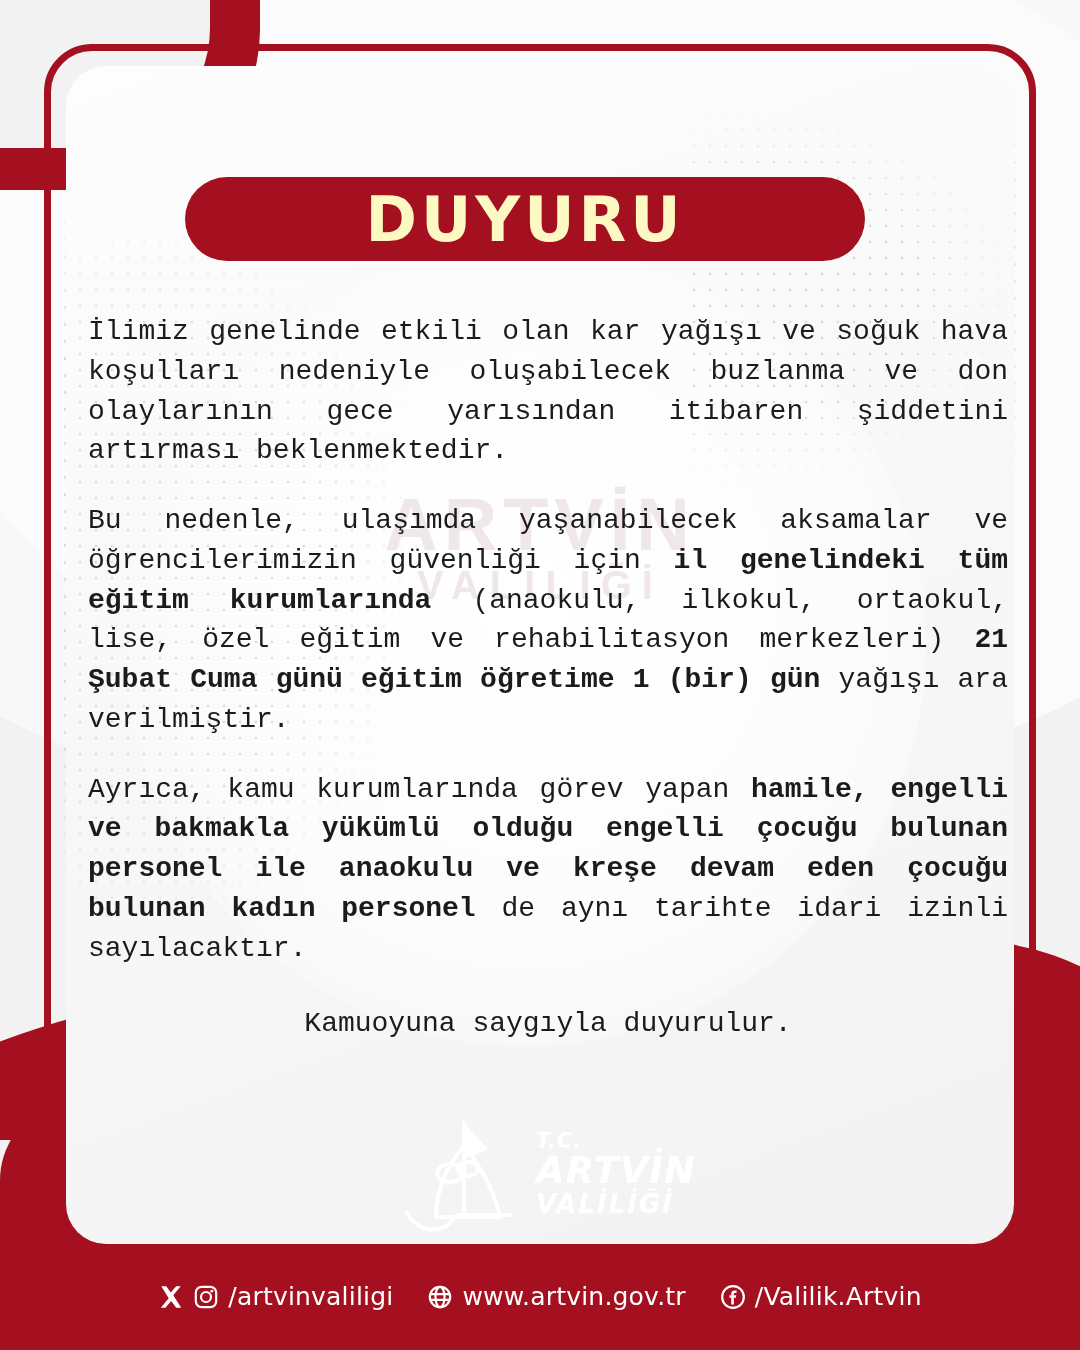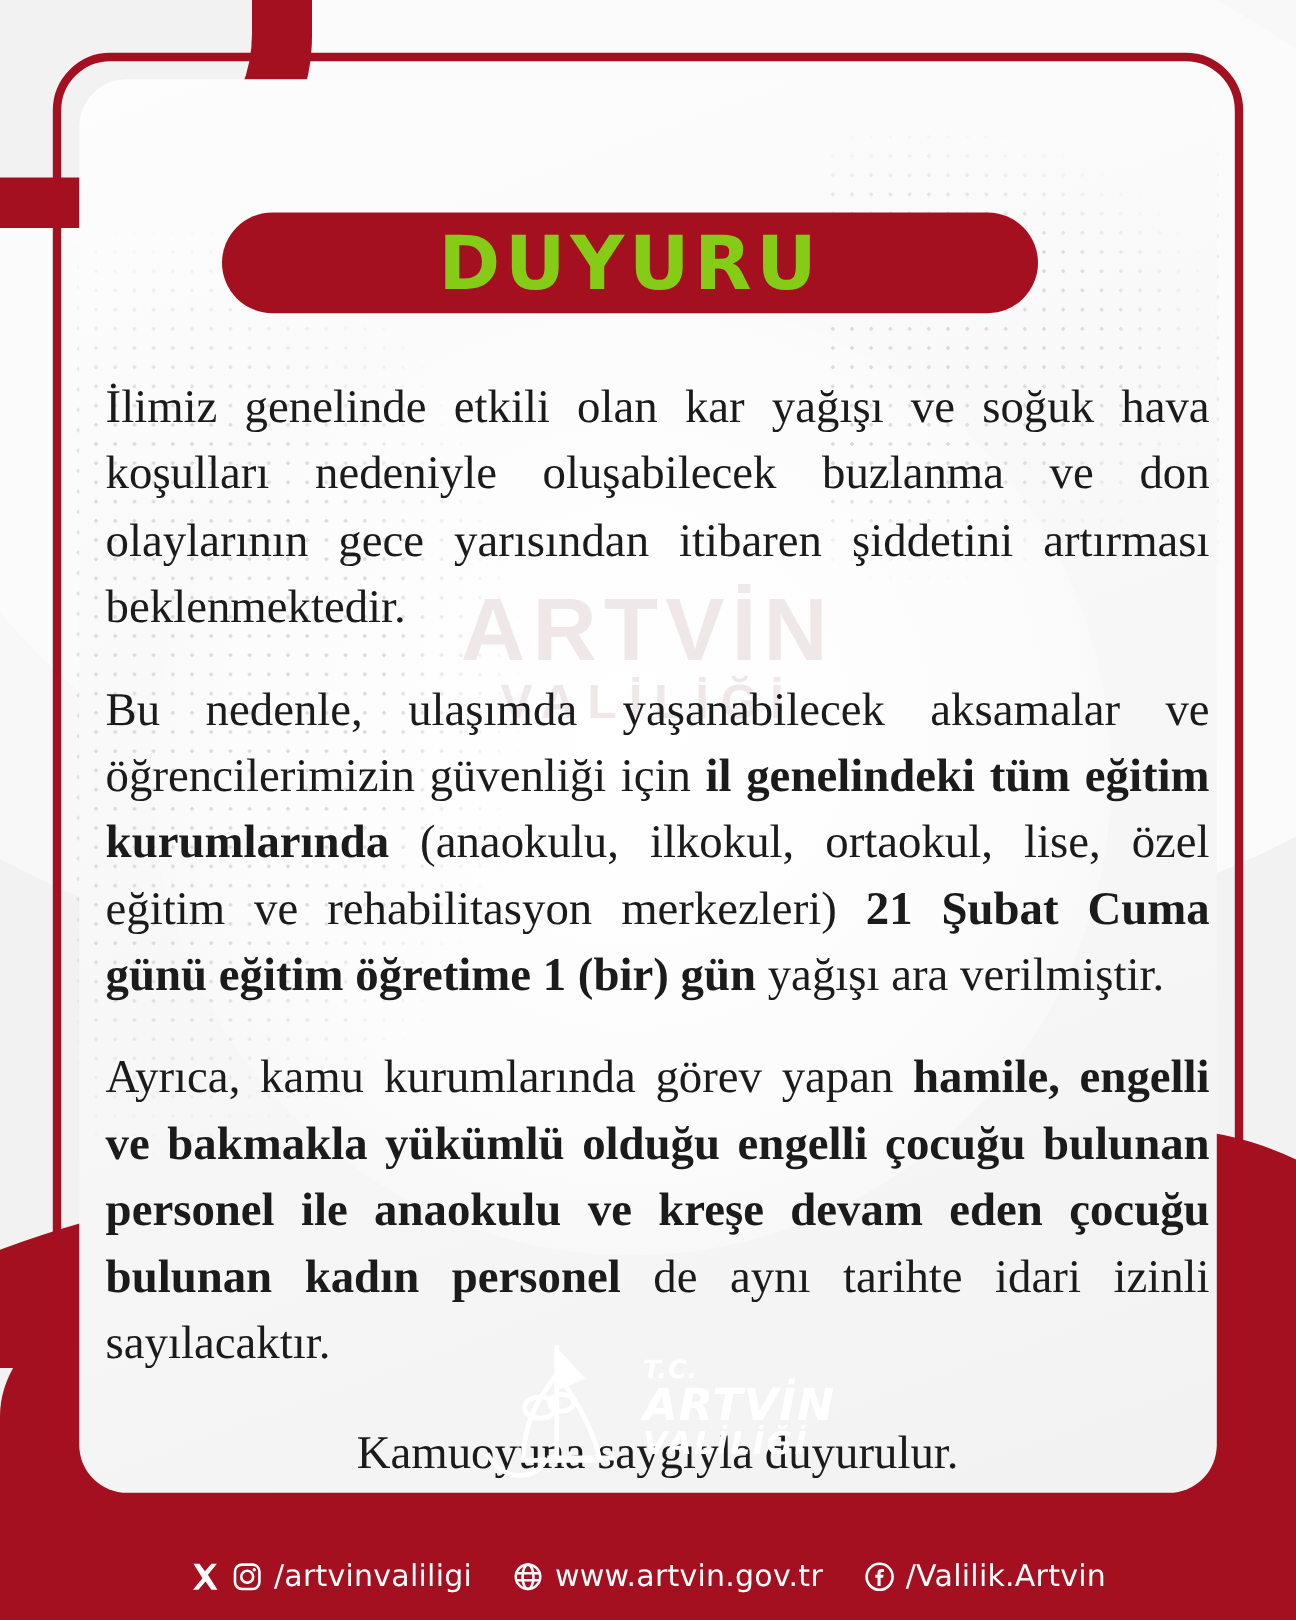--- a/index.html
+++ b/index.html
@@ -198,39 +198,39 @@
     width: 680px;
     height: 84px;
     background: #a51020;
     border-radius: 42px;
     display: flex;
     align-items: center;
     justify-content: center;
     z-index: 6;
   }
   .title-pill .title-text {
-    color: #84cc16;
+    color: #fef9c3;
     font-size: 62px;
     font-weight: bold;
     letter-spacing: 4px;
     font-family: "DejaVu Sans", sans-serif;
   }
 
   
   .body {
     position: absolute;
     left: 88px;
     top: 312px;
     width: 920px;
     z-index: 6;
     color: #1b1b1b;
-    font-size: 39px;
+    font-size: 28px;
     line-height: 1.42;
     text-align: justify;
-    font-family: Liberation Serif, serif;
+    font-family: Liberation Mono, monospace;
   }
   .body p {
     margin: 0 0 30px 0;
   }
   .body p.last-center {
     text-align: center;
     margin-top: 36px;
   }
   .body b {
     font-weight: bold;
@@ -271,21 +271,21 @@
   }
 
   
   .footer {
     position: absolute;
     left: 0;
     bottom: 22px;
     width: 1080px;
     height: 46px;
     display: flex;
-    align-items: flex-end;
+    align-items: flex-start;
     justify-content: center;
     gap: 34px;
     z-index: 8;
     color: #ffffff;
     font-size: 25px;
     font-family: "DejaVu Sans", sans-serif;
   }
   .footer .grp {
     display: flex;
     align-items: center;

